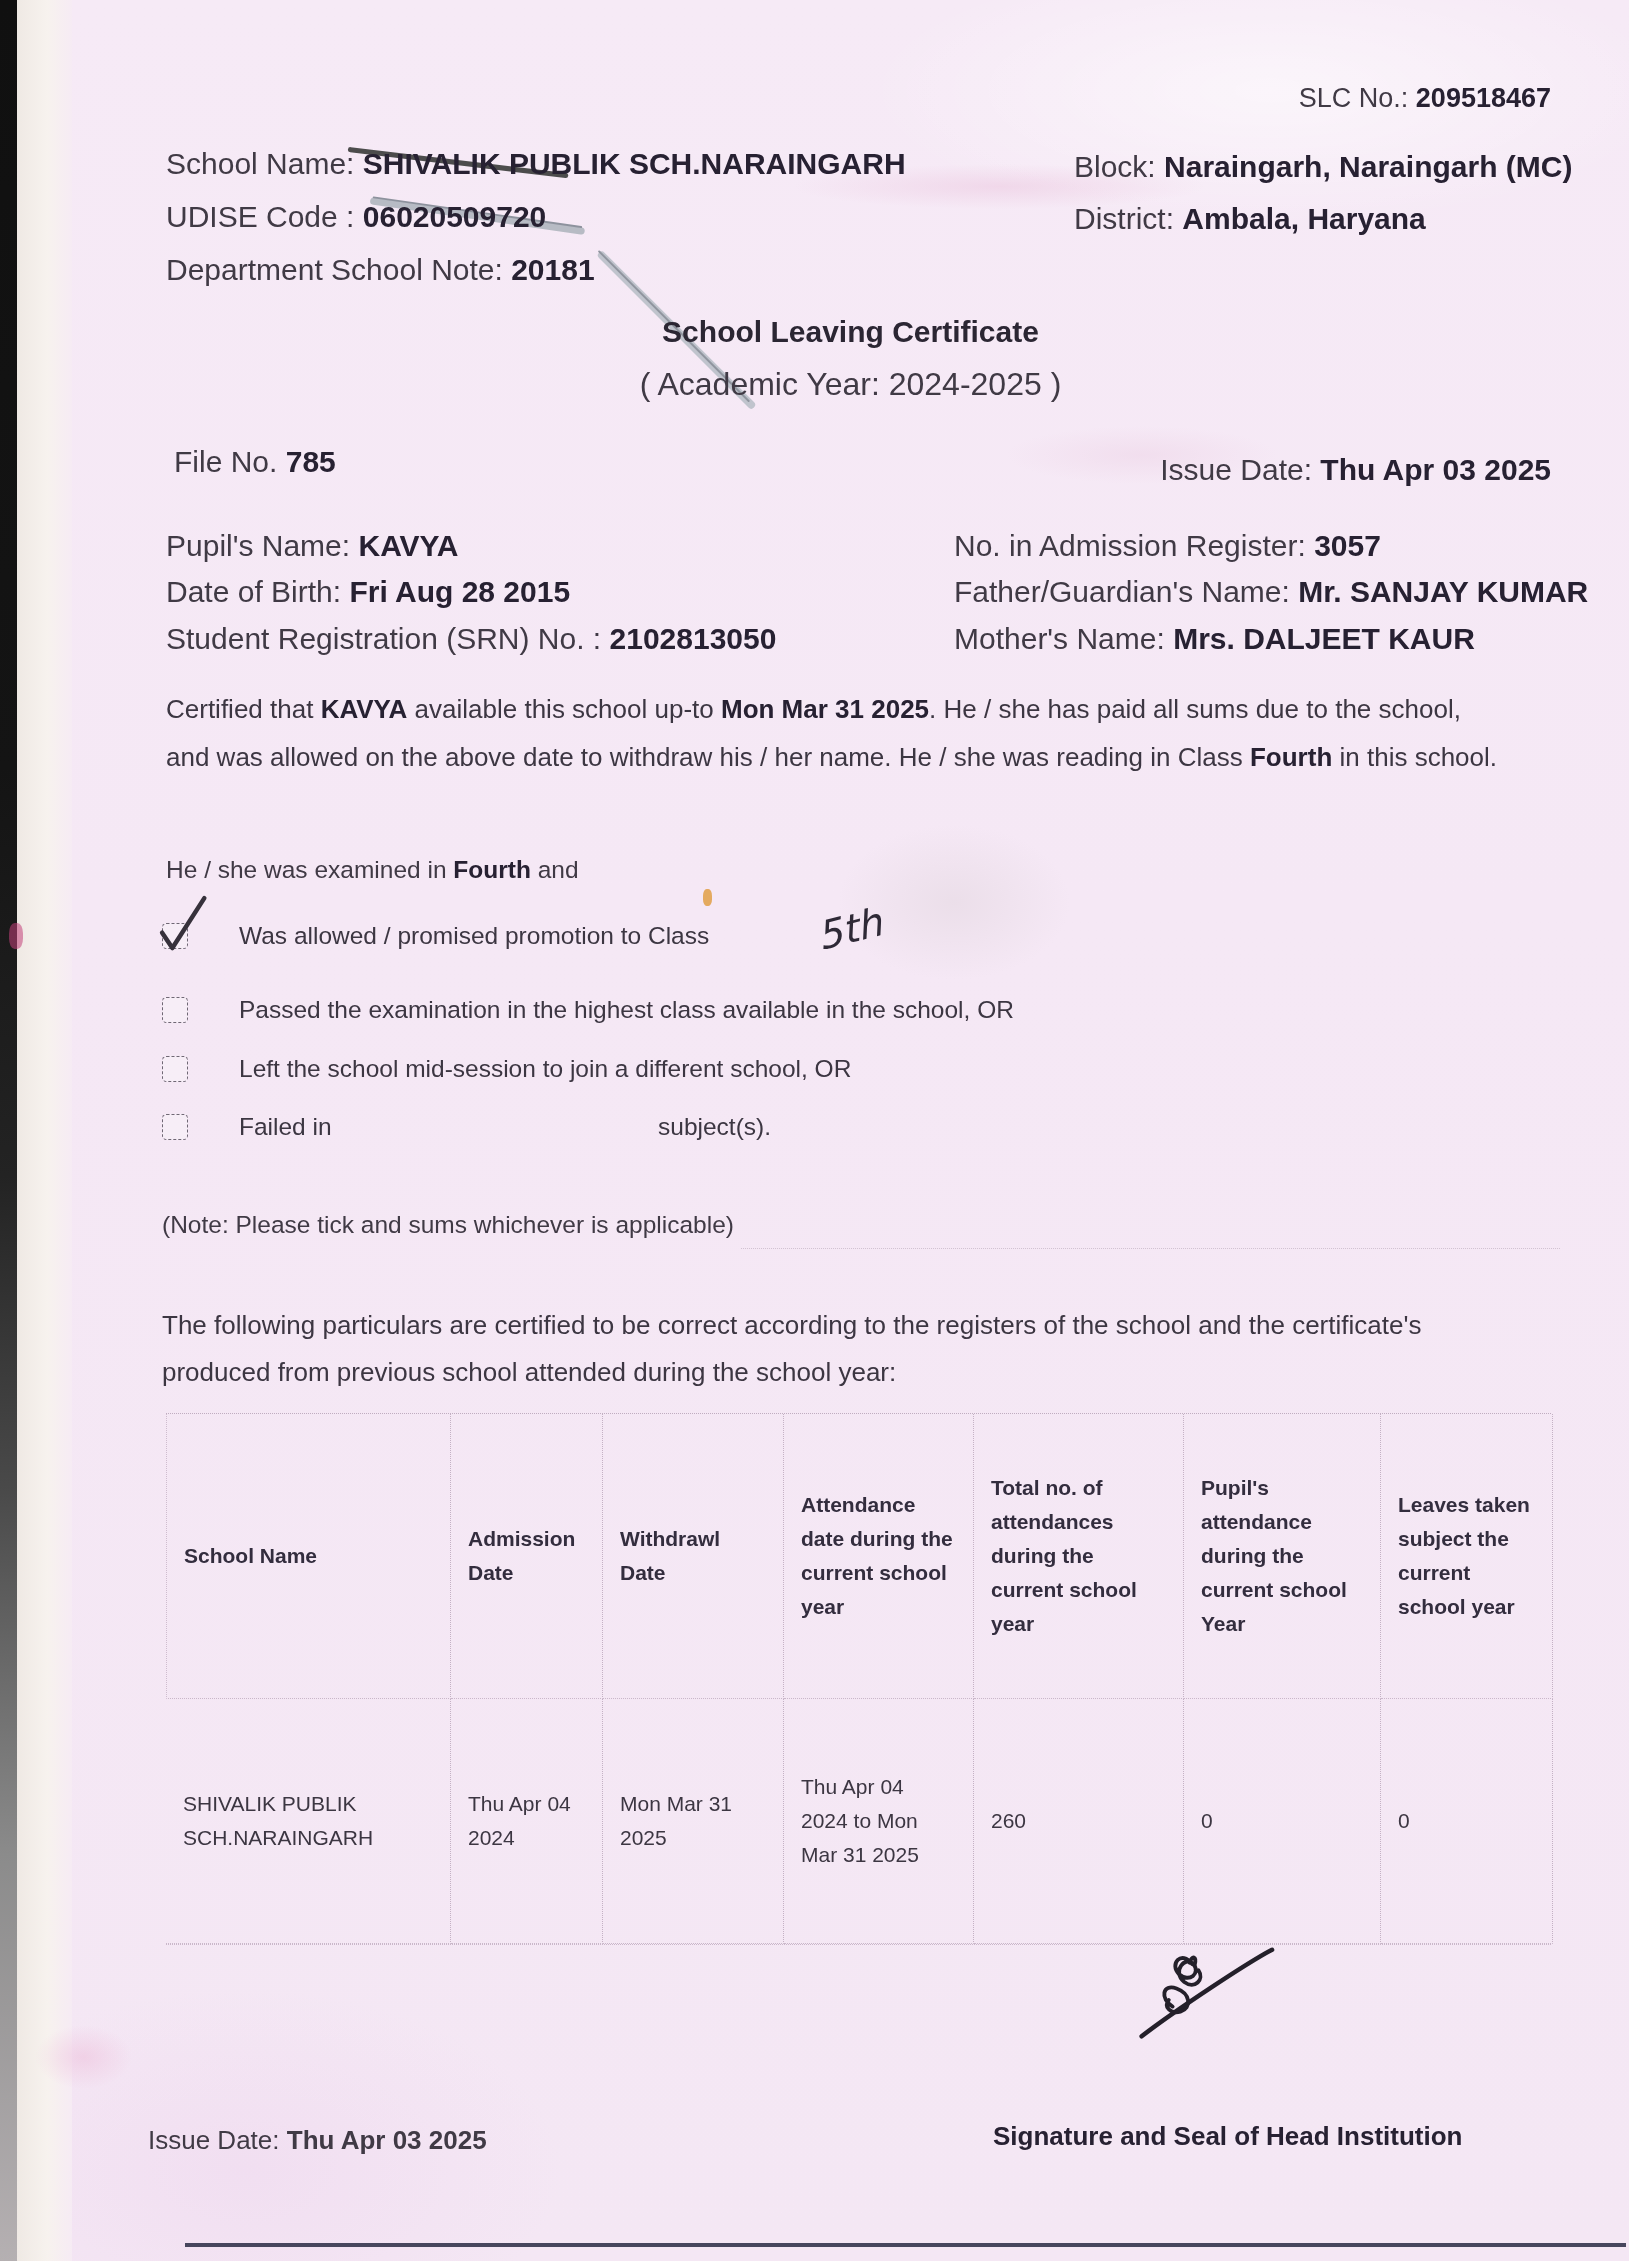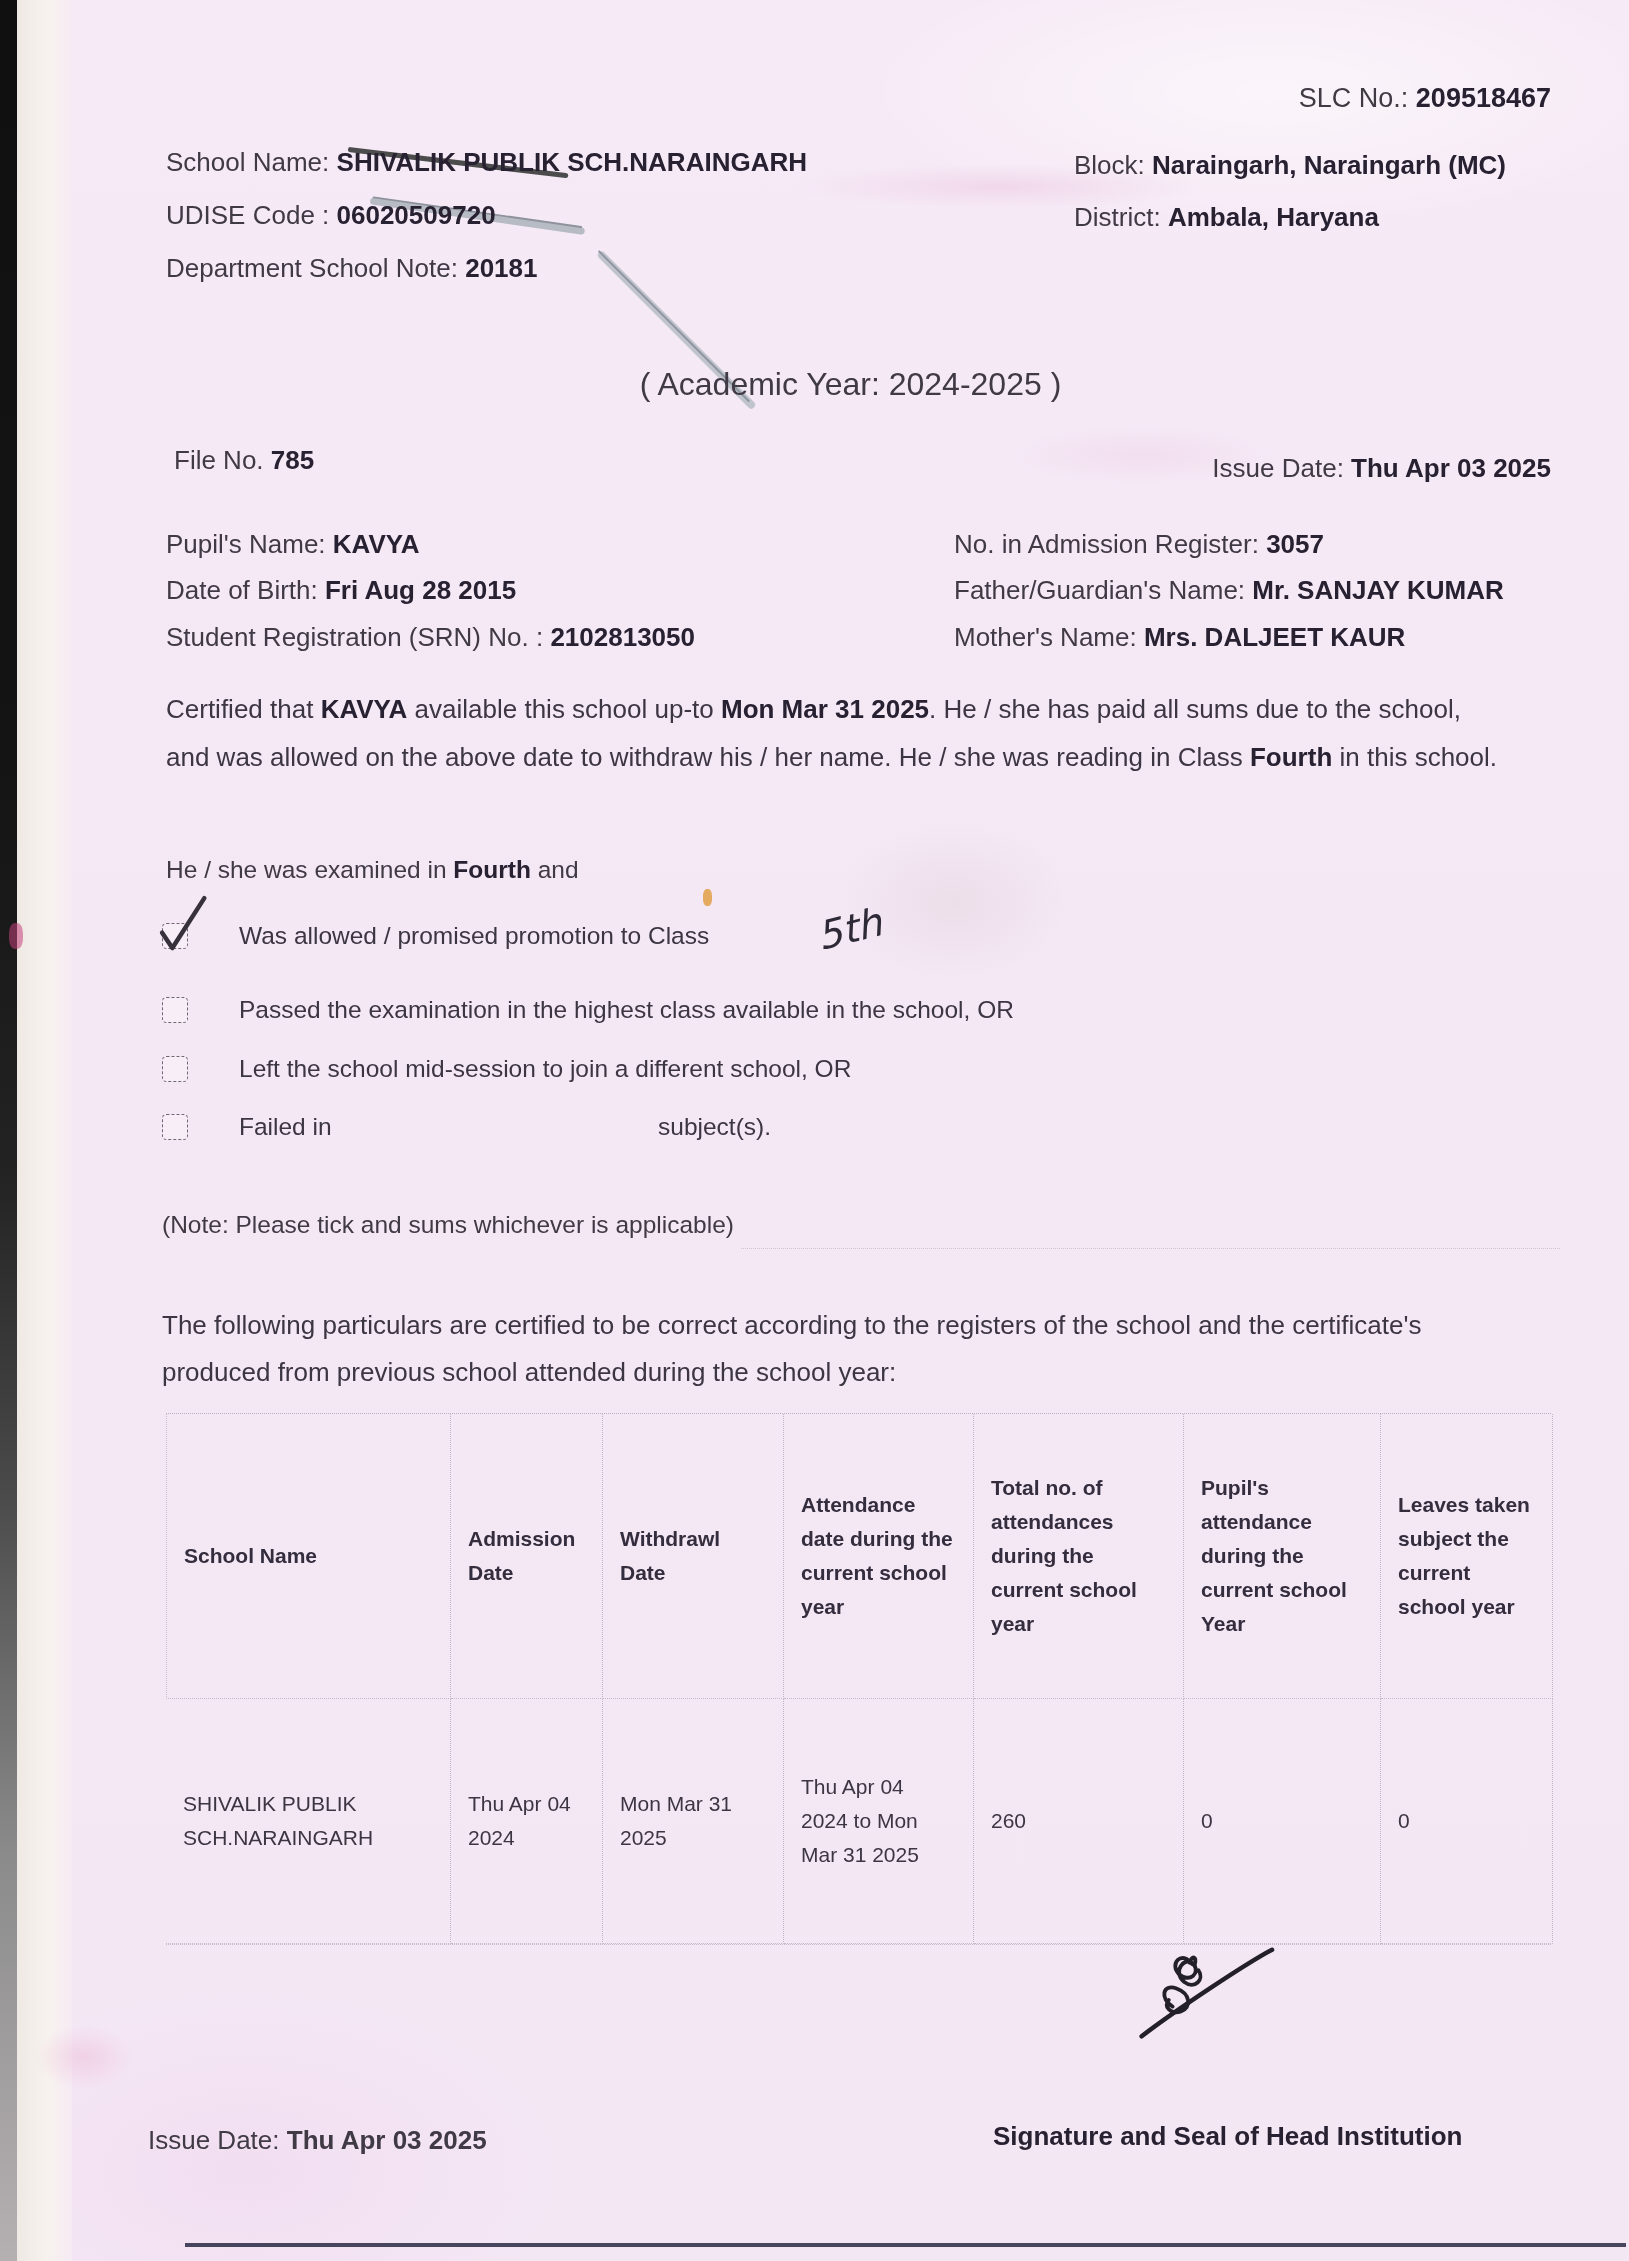--- a/index.html
+++ b/index.html
@@ -21,21 +21,21 @@
     background:linear-gradient(90deg,#efe9e4 0%,#f7f2ee 55%,#f6ebf4 100%);}
   .bottom-line{position:absolute;left:185px;top:2243px;width:1441px;height:3.9px;background:#34344c;opacity:.9;}
   .smudge{position:absolute;border-radius:50%;pointer-events:none;}
   .s1{left:793px;top:164px;width:413px;height:45px;background:radial-gradient(closest-side,#ecc9e0,rgba(236,201,224,0));opacity:.55;}
   .s2{left:1006px;top:426px;width:271px;height:58px;background:radial-gradient(closest-side,#edd3e6,rgba(237,211,230,0));opacity:.5;}
   .s3{left:838px;top:825px;width:232px;height:155px;background:radial-gradient(closest-side,#d9cdd4,rgba(217,205,212,0));opacity:.35;}
   .s4{left:35px;top:2025px;width:97px;height:64px;background:radial-gradient(closest-side,#eec3dd,rgba(238,195,221,0));opacity:.6;}
   .s5{left:9px;top:923px;width:14px;height:26px;border-radius:40%;background:#c2407a;opacity:.55;}
   .s6{left:703px;top:889px;width:9px;height:17px;border-radius:40%;background:#e09a3a;opacity:.8;}
   
-  .line{position:absolute;font-size:26px;white-space:nowrap;}
+  .line{position:absolute;font-size:30px;white-space:nowrap;}
   .line b{color:#272132;font-weight:700;}
   .right{text-align:right;}
   .title{position:absolute;left:71px;right:0;text-align:center;font-size:30px;font-weight:700;color:#2b2633;}
   .subtitle{position:absolute;left:71px;right:0;text-align:center;font-size:32px;}
   .para{position:absolute;font-size:26px;line-height:1.85;color:#3c3642;}
   .para b{color:#272132;}
   
   .chk-row{position:absolute;left:162px;height:32px;}
   .chk-box{position:absolute;left:0;top:0;width:26px;height:26px;border:1.9px dashed #6f6774;border-radius:4.5px;background:rgba(255,255,255,.25);box-sizing:border-box;}
   .chk-label{position:absolute;left:41px;top:-1.3px;font-size:24.5px;white-space:nowrap;color:#3c3642;margin-left:36px;}
@@ -102,20 +102,21 @@
   </div>
   <div class="line" style="left:1074px;top:202px;">
     <span>District:</span>
     <b>Ambala, Haryana</b>
   </div>
   <div class="line" style="left:166px;top:253px;">
     <span>Department School Note:</span>
     <b>20181</b>
   </div>
 
+  <div class="title" style="top:315px;">School Leaving Certificate</div>
   <div class="subtitle" style="top:366px;">( Academic Year: 2024-2025 )</div>
 
   <div class="line" style="left:166px;top:445px;margin-left:8px;">
     <span>File No.</span>
     <b>785</b>
   </div>
   <div class="line right" style="top:453px;right:79px;">
     <span>Issue Date:</span>
     <b>Thu Apr 03 2025</b>
   </div>

